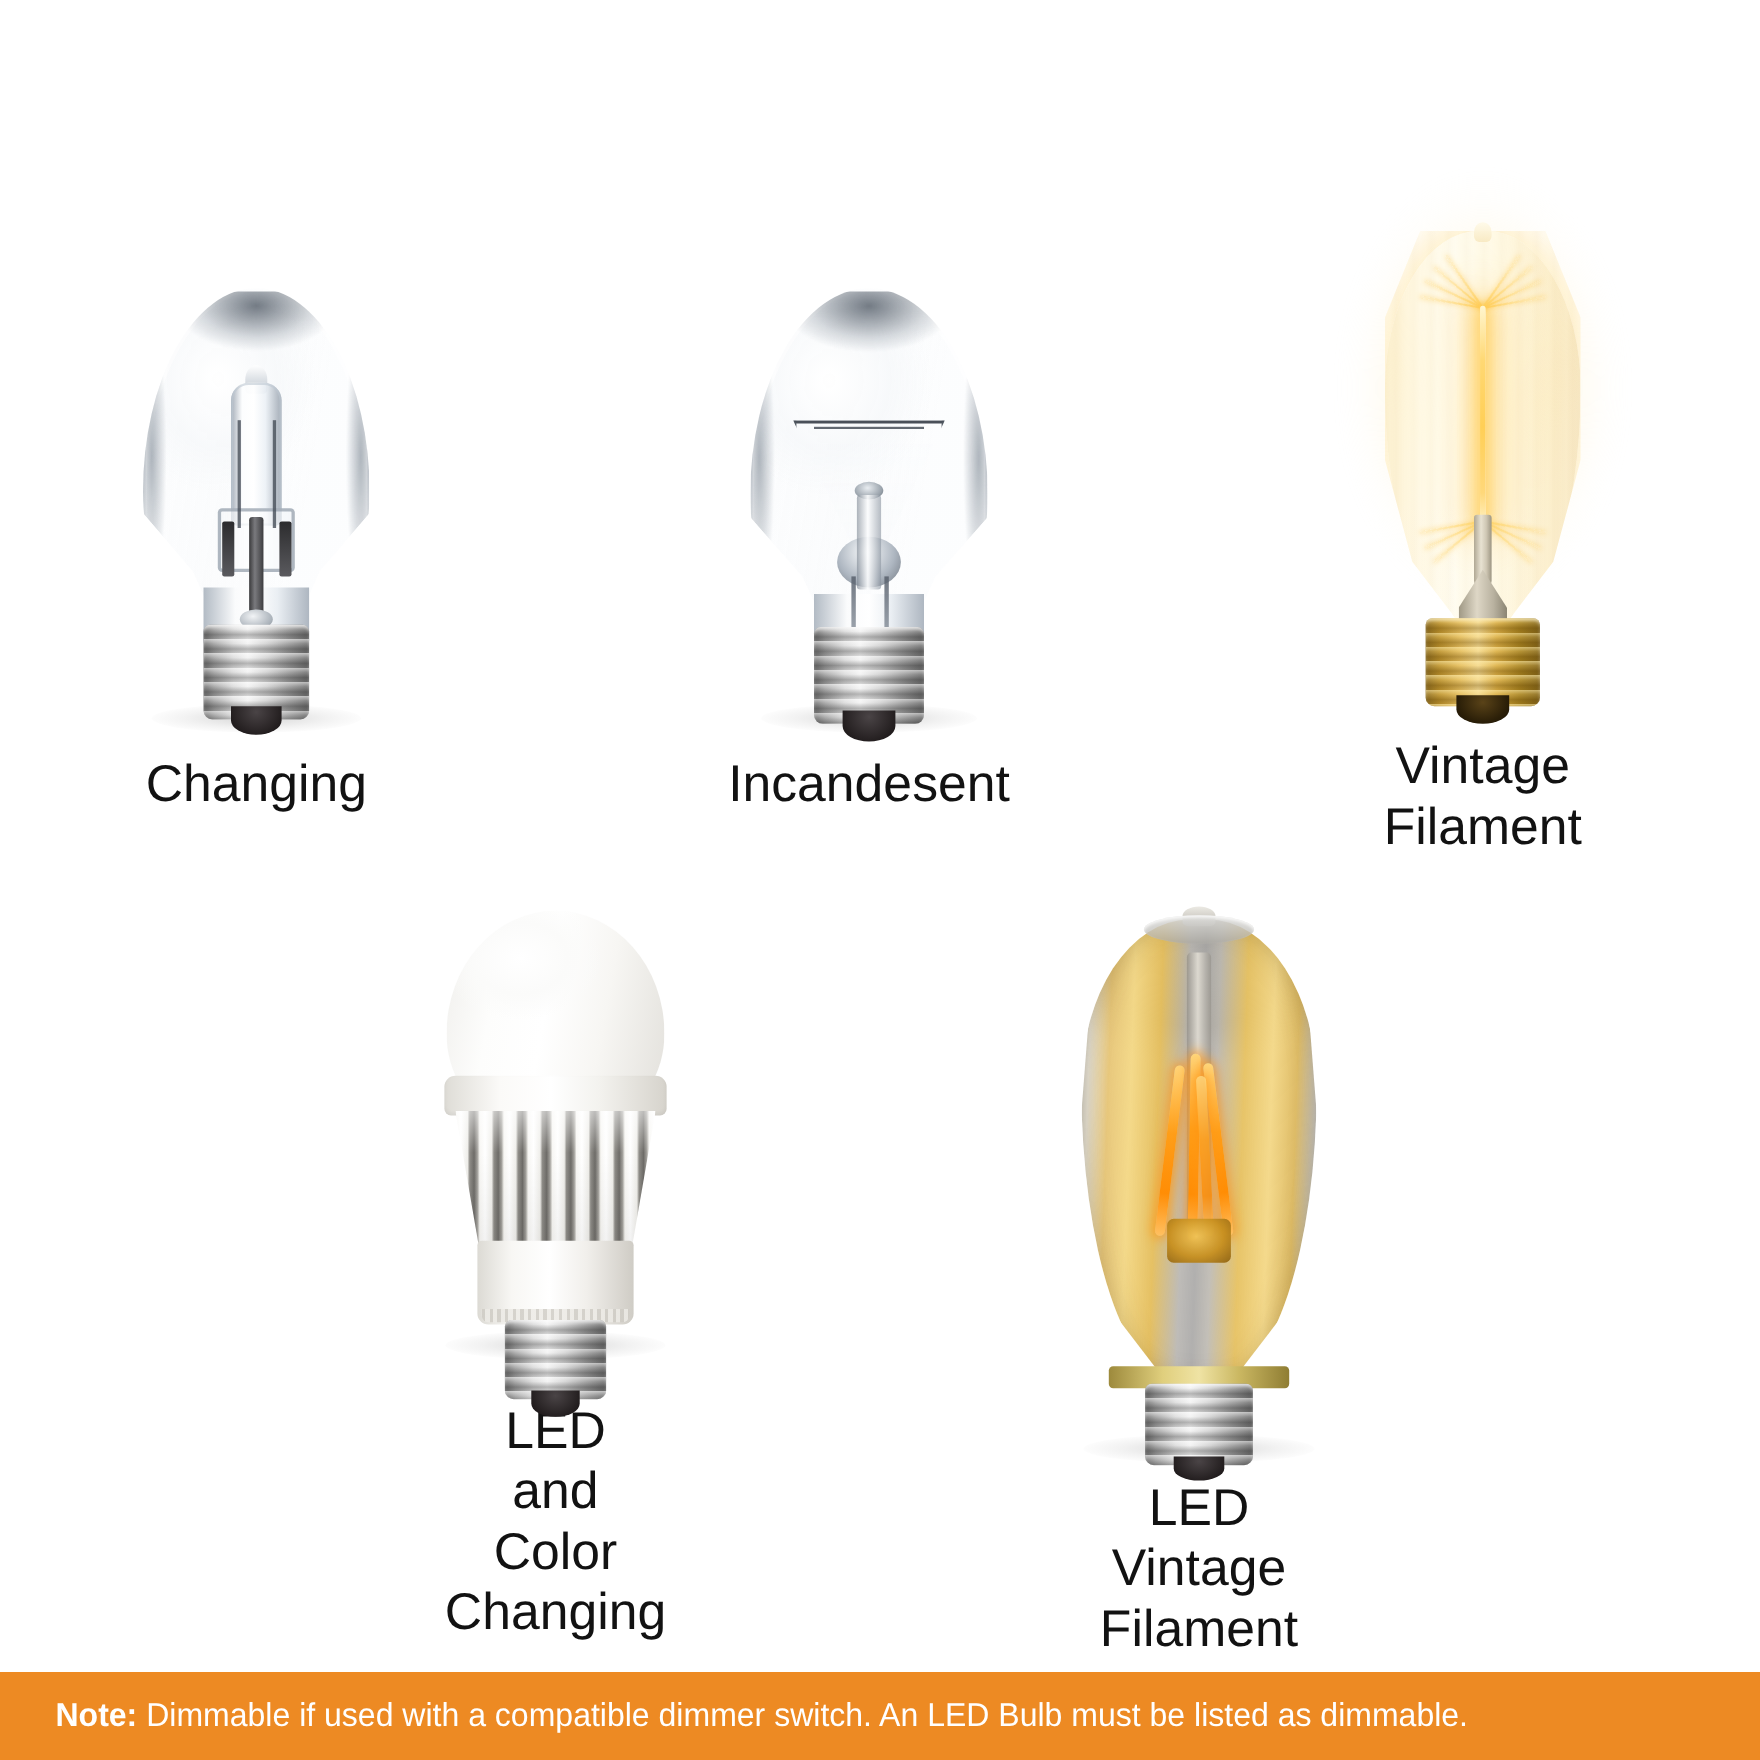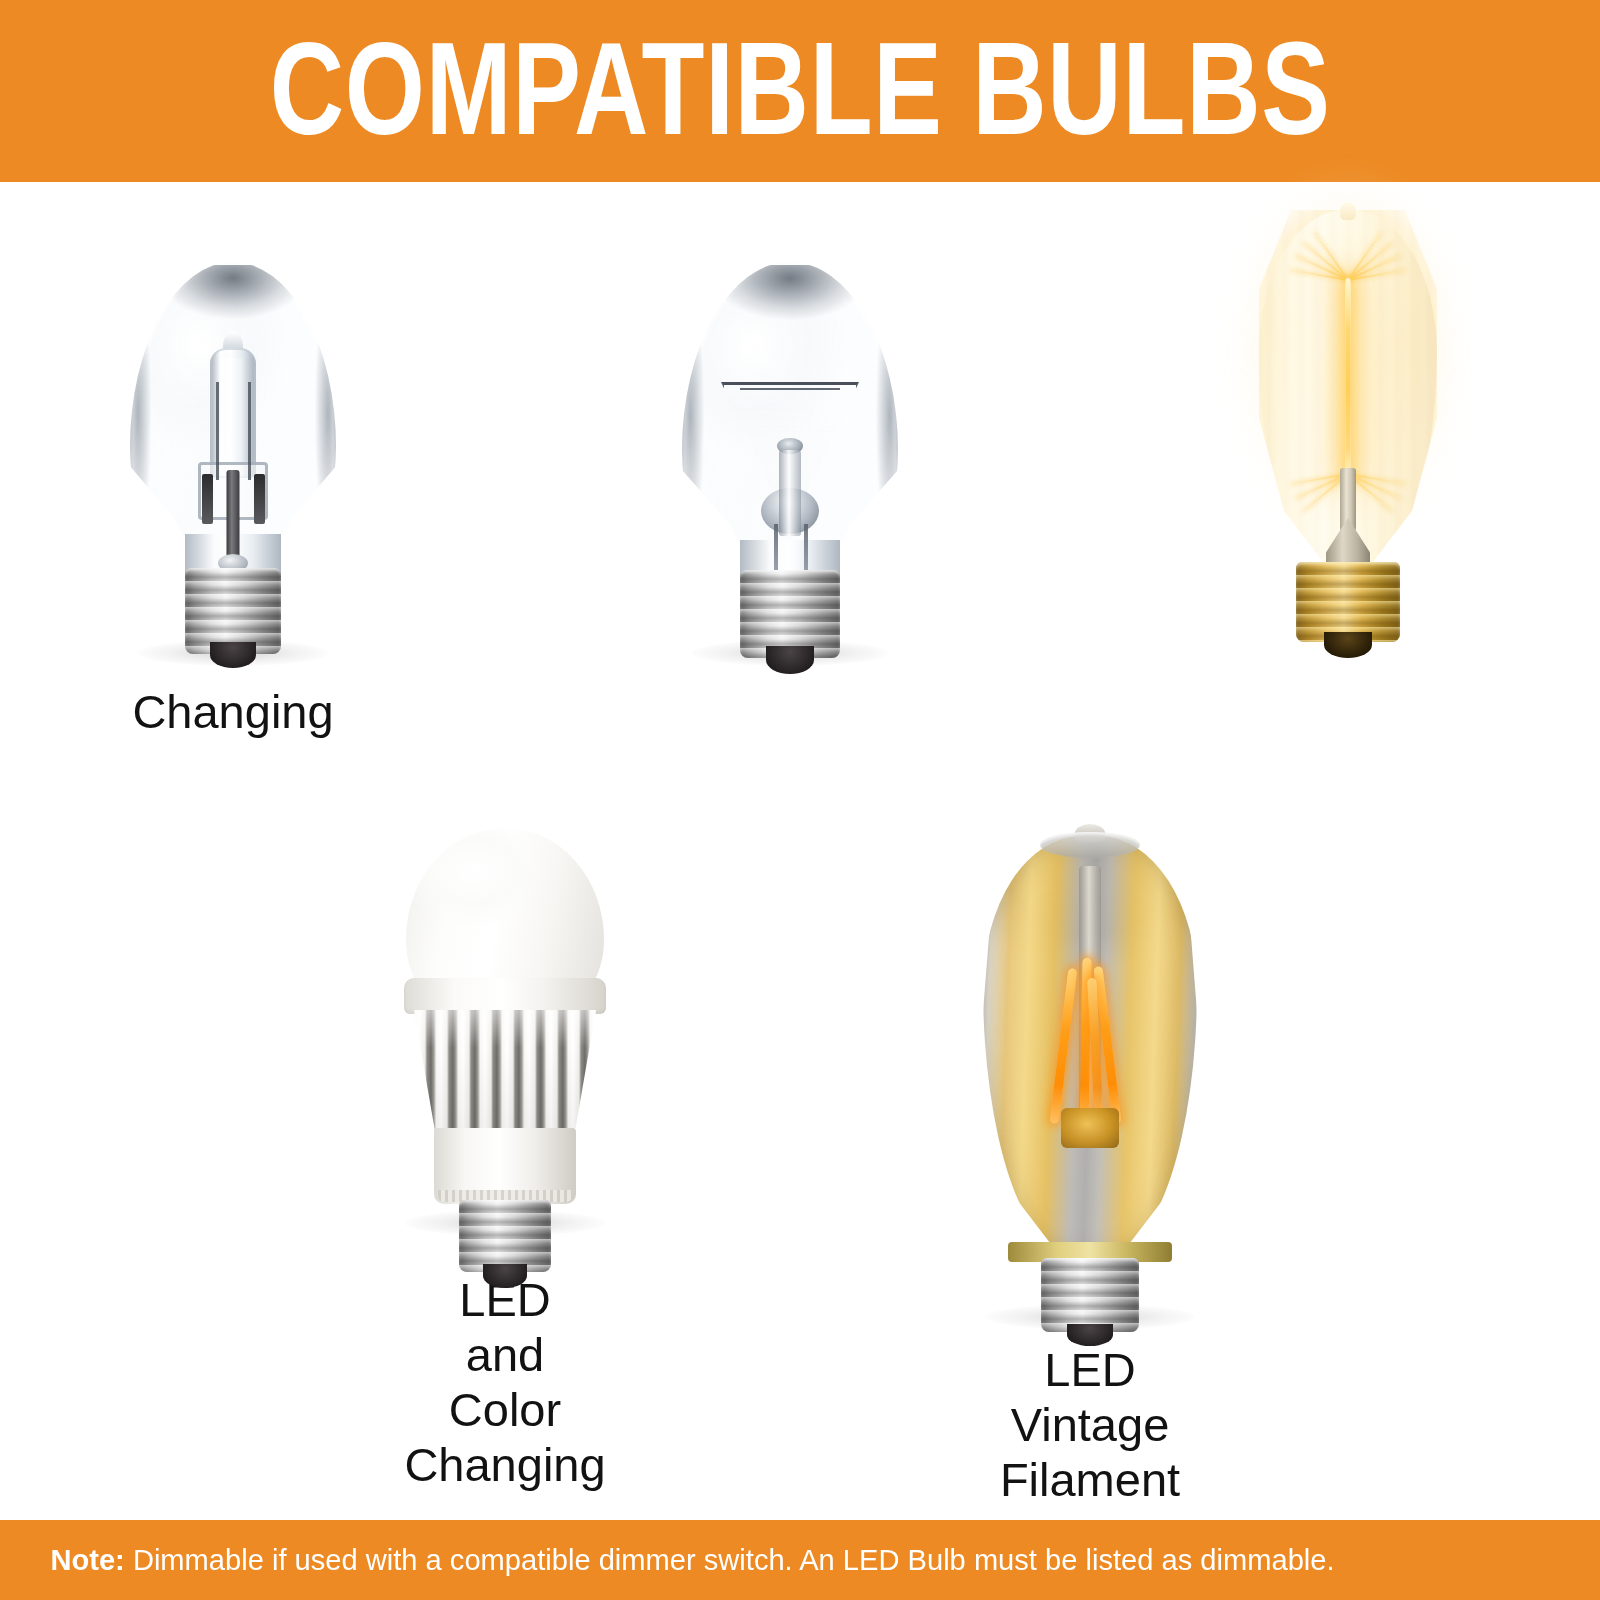--- a/index.html
+++ b/index.html
@@ -365,23 +365,20 @@
     position:absolute;left:50%;transform:translateX(-50%);
     border-radius:50%;
     background:radial-gradient(ellipse at 50% 50%,rgba(120,120,120,.30) 0%,rgba(150,150,150,.12) 48%,rgba(255,255,255,0) 76%);
   }
 </style>
 </head>
 <body>
 
 <div class="page">
 
-  <div class="header-banner">
-    <div class="header-title">COMPATIBLE BULBS</div>
-  </div>
 
   <div class="item" style="left:116px;top:262px;width:234px;">
     <div class="bulb-wrap" id="halogen-bulb">
       <div class="shadow-ellipse" style="width:190px;height:26px;top:378px;"></div>
       <div class="glass-A"></div>
       <div class="neck-A"></div>
       <div class="h-capsule-top"></div>
       <div class="h-capsule"></div>
       <div class="h-holder"></div>
       <div class="h-pin" style="left:72px;top:212px;height:50px;"></div>
@@ -412,20 +409,21 @@
       <div class="i-stem"></div>
       <div class="i-leg" style="left:92px;top:262px;height:60px;"></div>
       <div class="i-leg" style="left:122px;top:262px;height:60px;"></div>
       <div class="cap" style="top:308px;width:100px;height:88px;">
         <div class="collar">
             <div class="threads"></div>
           </div>
       </div>
       <div class="cap-tip" style="top:384px;width:48px;height:28px;"></div>
     </div>
+    <div class="caption" style="margin-top:22px;">Incandesent</div>
   </div>
 
   <div class="item" style="left:1248px;top:200px;width:200px;">
     <div class="bulb-wrap" id="vintage-bulb">
       <div class="v-glow"></div>
       <div class="v-glass"></div>
       <div class="v-glass-ribs"></div>
       <div class="v-tip"></div>
       <div class="v-spider" style="top:62px;">
         <span style="transform:rotate(190deg);"></span>
@@ -448,20 +446,22 @@
       </div>
       <div class="v-post"></div>
       <div class="v-post-cone"></div>
       <div class="cap v-cap" style="top:362px;width:104px;height:80px;">
         <div class="collar">
             <div class="threads"></div>
           </div>
       </div>
       <div class="cap-tip v-cap-tip" style="top:432px;width:48px;height:26px;"></div>
     </div>
+    <div class="caption" style="margin-top:18px;">Vintage
+Filament</div>
   </div>
 
   <div class="item" style="left:385px;top:828px;width:240px;">
     <div class="bulb-wrap" id="led-bulb">
       <div class="shadow-ellipse" style="width:200px;height:26px;top:382px;"></div>
       <div class="led-dome"></div>
       <div class="led-dome-lip"></div>
       <div class="led-fins"></div>
       <div class="led-body"></div>
       <div class="led-body-ring"></div>

